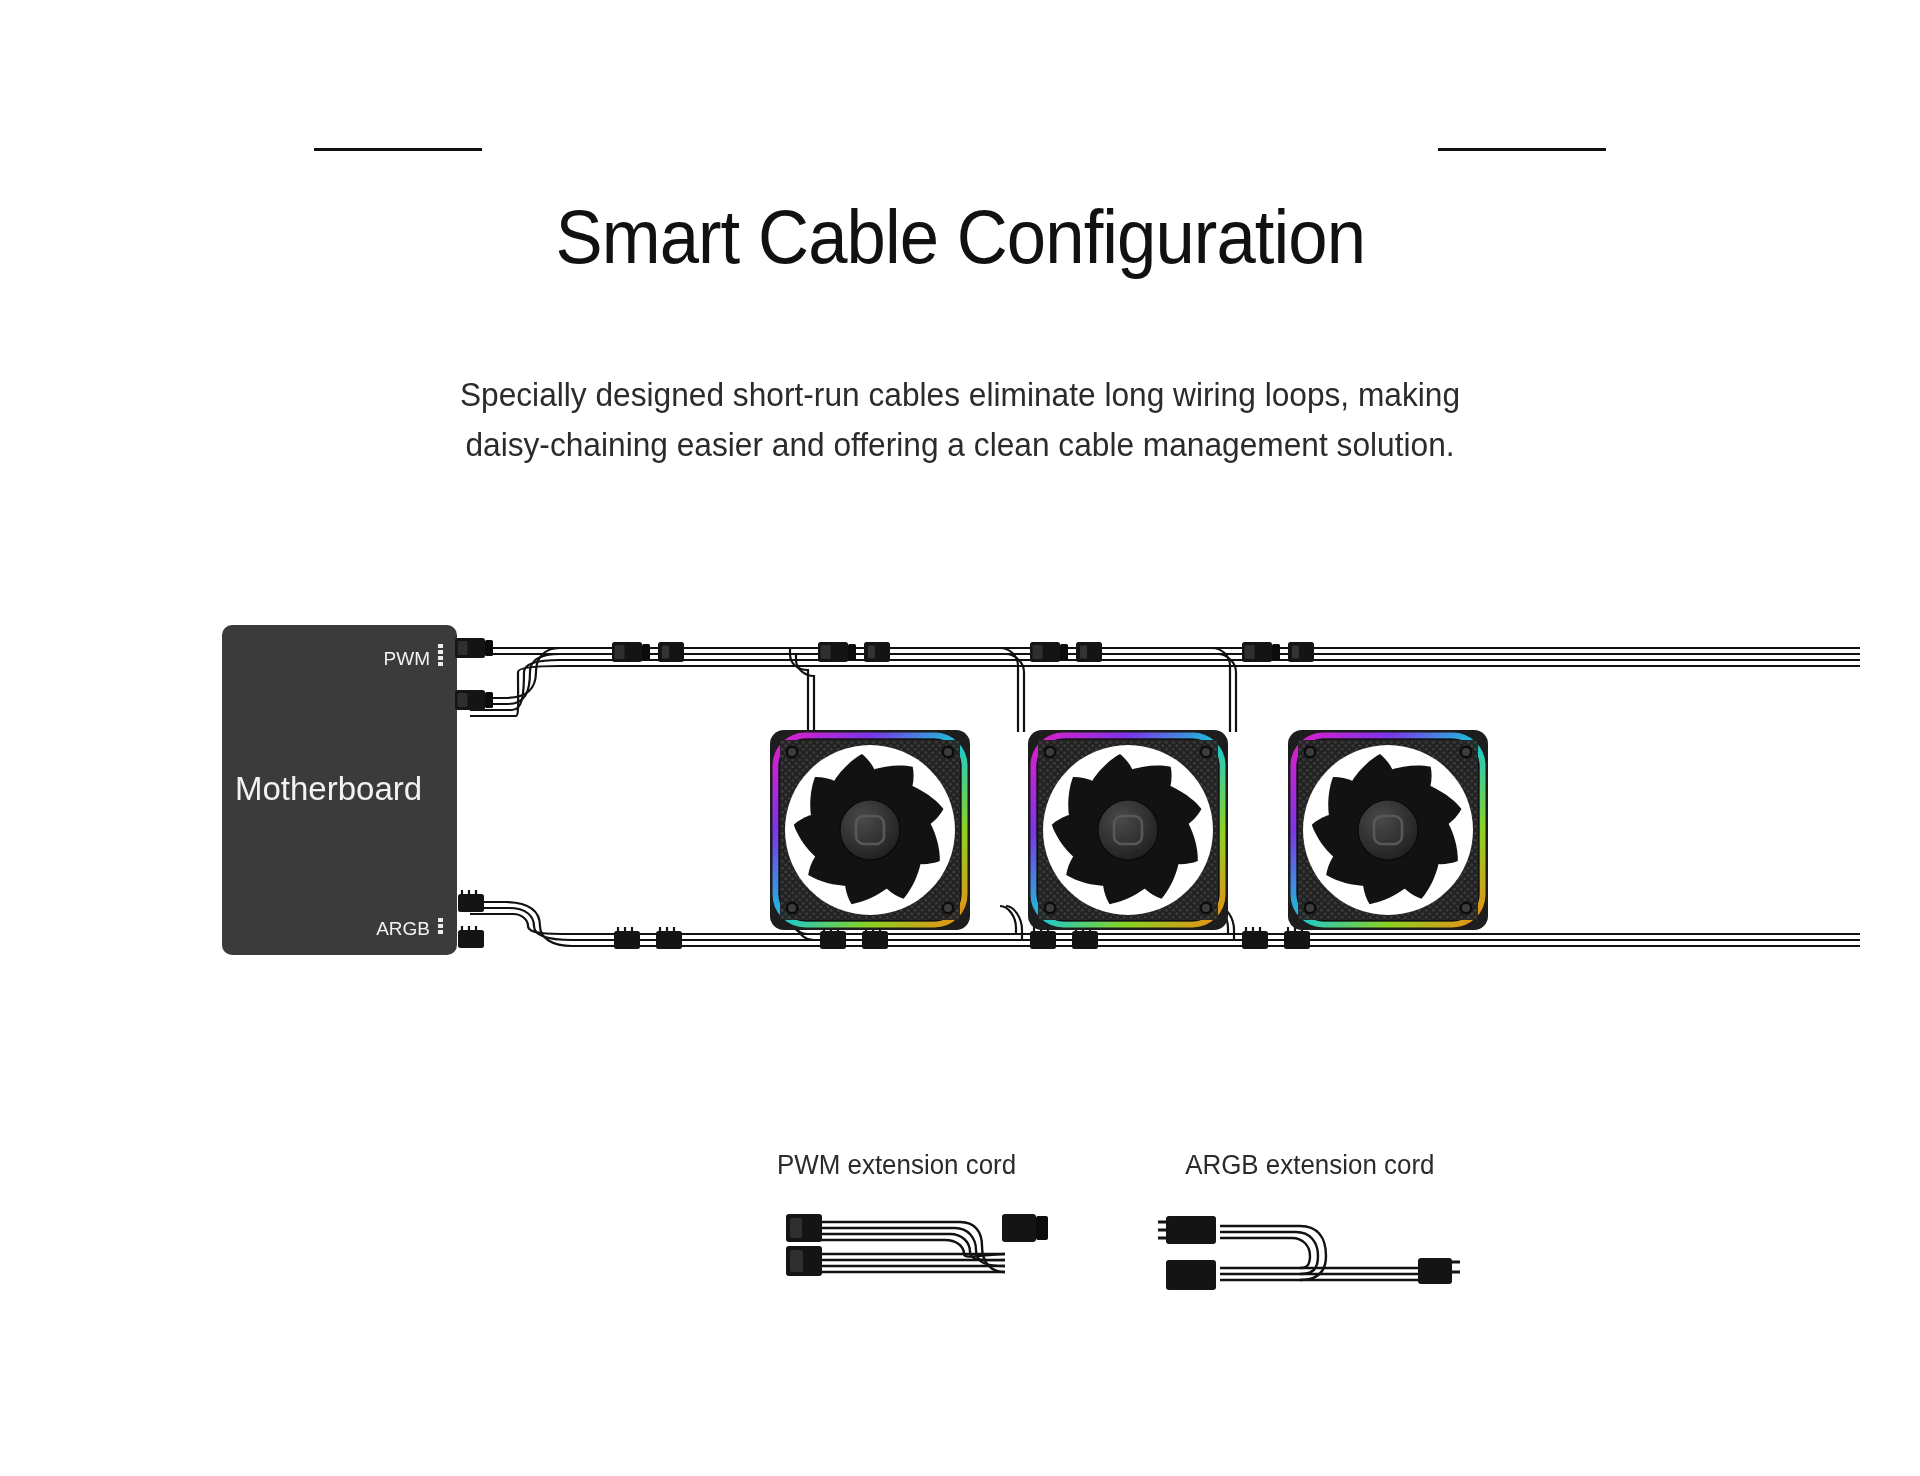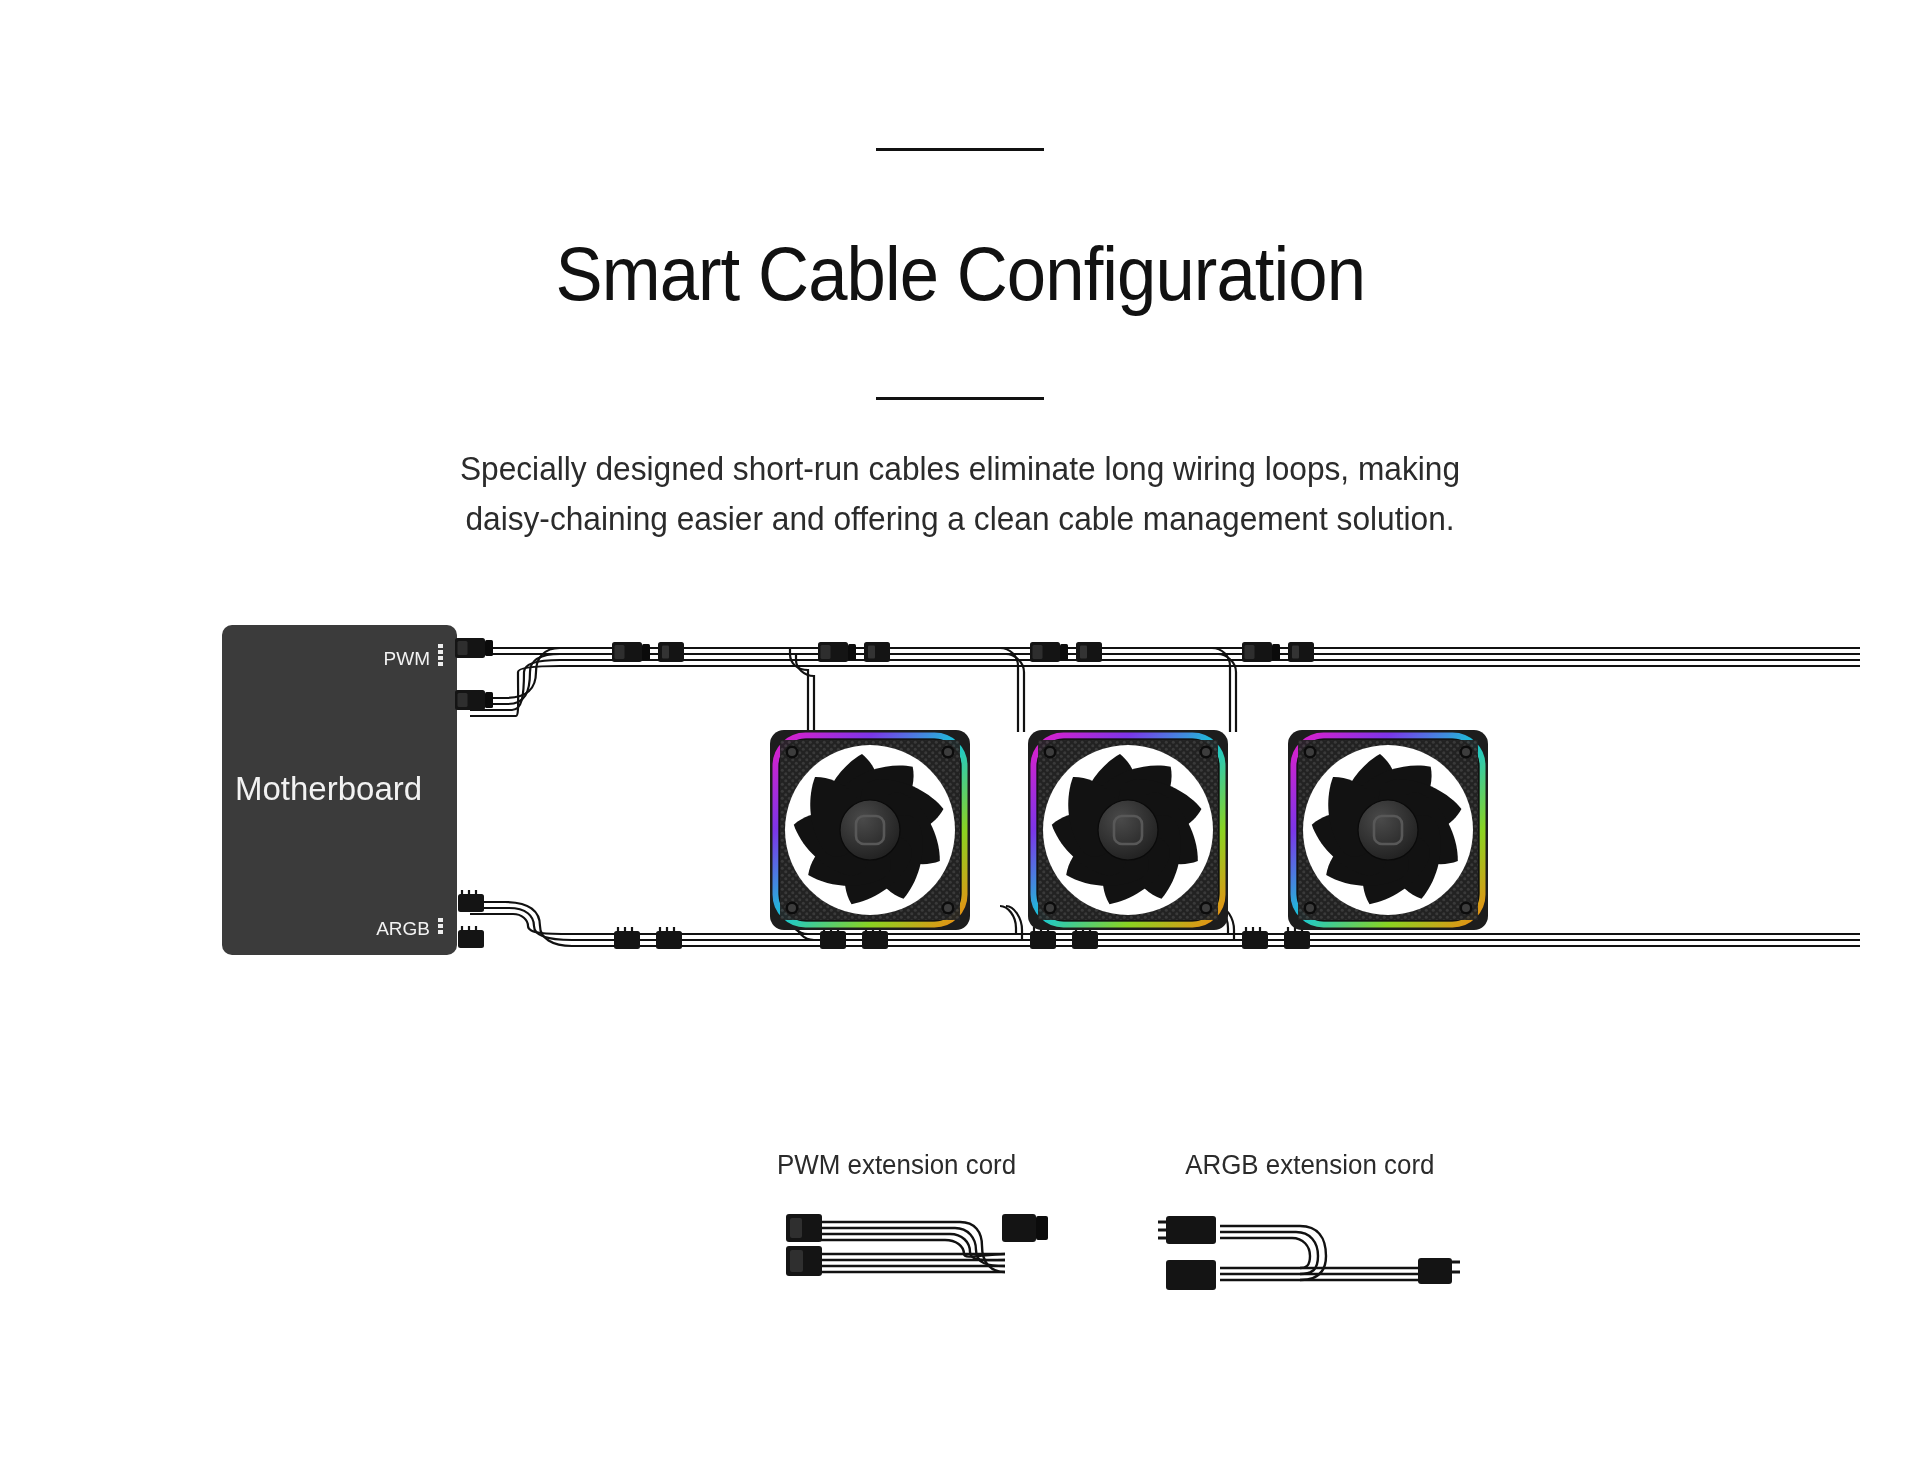--- a/index.html
+++ b/index.html
@@ -18,25 +18,23 @@
 
   
   .header {
     position: absolute;
     top: 0; left: 0;
     width: 1920px;
     text-align: center;
   }
   .title-row {
     display: flex;
-    align-items: center;
     justify-content: center;
-    gap: 34px;
+    gap: 43px;
     margin-top: 148px;
-    flex-direction: column;
   }
   .title-rule {
     width: 168px;
     height: 3px;
     background: #111111;
     flex: 0 0 auto;
   }
   .title-text {
     font-size: 76px;
     font-weight: 400;

